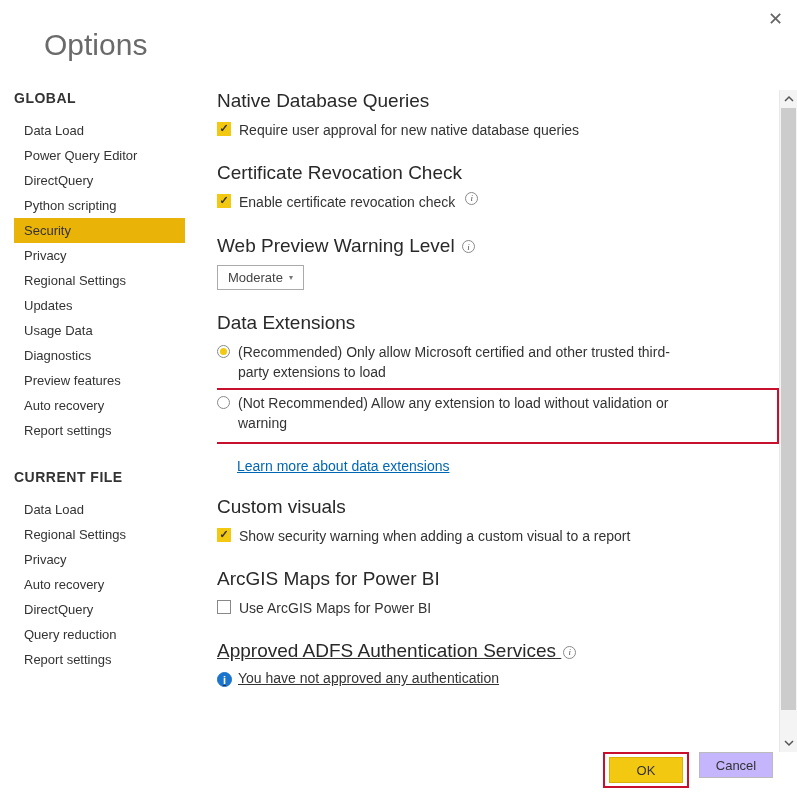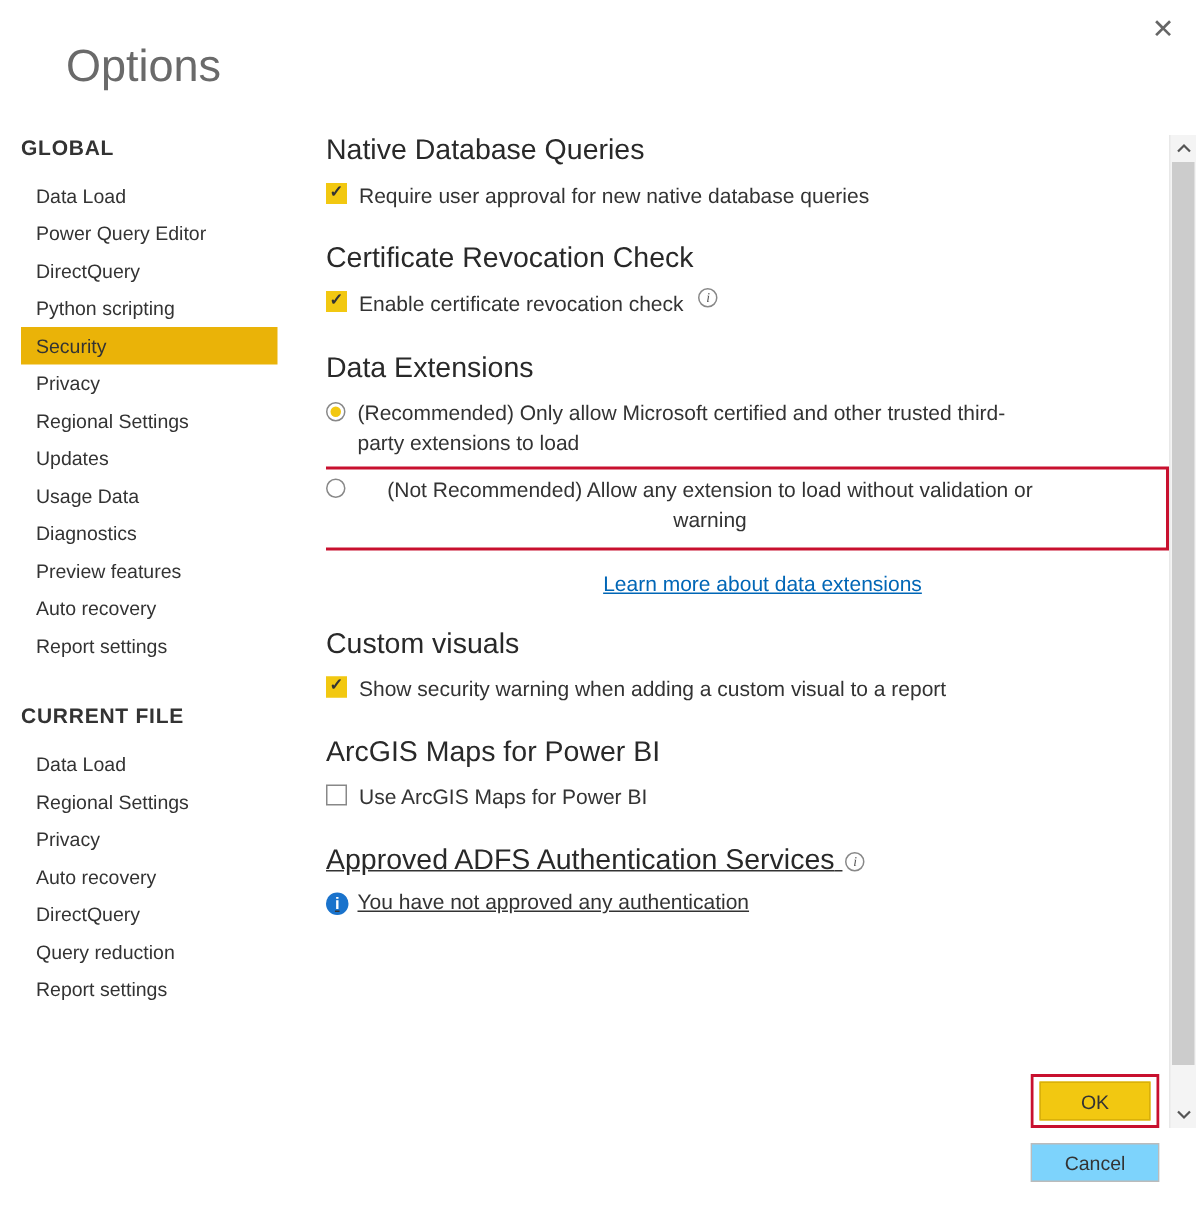--- a/index.html
+++ b/index.html
@@ -205,27 +205,26 @@
       border: 2px solid #c8102e;
       padding: 3px 6px 8px 2px;
       margin-left: -4px;
     }
     .footer {
       position: absolute;
       bottom: 24px;
       right: 24px;
       display: flex;
       gap: 10px;
-      flex-direction: column;
     }
     .btn {
       min-width: 74px;
       height: 26px;
       border: 1px solid #bbb;
-      background: #7dd3fc;
+      background: #c4b5fd;
       font-size: 13px;
       cursor: pointer;
       color: #333;
     }
     .btn.primary {
       background: #f2c811;
       border-color: #d9b00a;
     }
     .ok-highlight {
       border: 2px solid #c8102e;
@@ -289,34 +288,44 @@
 
         <div class="section">
           <div class="section-title">Certificate Revocation Check</div>
           <div class="check-row">
             <span class="checkbox checked">✓</span>
             <span>Enable certificate revocation check</span>
             <span class="info-icon">i</span>
           </div>
         </div>
 
+        <div class="section">
+          <div class="section-title">
+            <span>Web Preview Warning Level</span>
+            <span class="info-icon">i</span>
+          </div>
+          <div class="dropdown">
+            <span>Moderate</span>
+            <span class="dropdown-caret">▾</span>
+          </div>
+        </div>
 
         <div class="section">
           <div class="section-title">Data Extensions</div>
           <div class="radio-row">
             <span class="radio selected"></span>
             <span style="max-width:460px;">(Recommended) Only allow Microsoft certified and other trusted third-party extensions to load</span>
           </div>
           <div class="highlight-box">
             <div class="radio-row" style="margin-bottom:0;">
               <span class="radio"></span>
-              <span style="max-width:470px;text-align:center;">(Not Recommended) Allow any extension to load without validation or warning</span>
+              <span style="max-width:470px;">(Not Recommended) Allow any extension to load without validation or warning</span>
             </div>
           </div>
-          <div style="margin-top:14px; margin-left:20px;text-align:center;">
+          <div style="margin-top:14px; margin-left:20px;">
             <a class="link">Learn more about data extensions</a>
           </div>
         </div>
 
         <div class="section">
           <div class="section-title">Custom visuals</div>
           <div class="check-row">
             <span class="checkbox checked">✓</span>
             <span>Show security warning when adding a custom visual to a report</span>
           </div>

